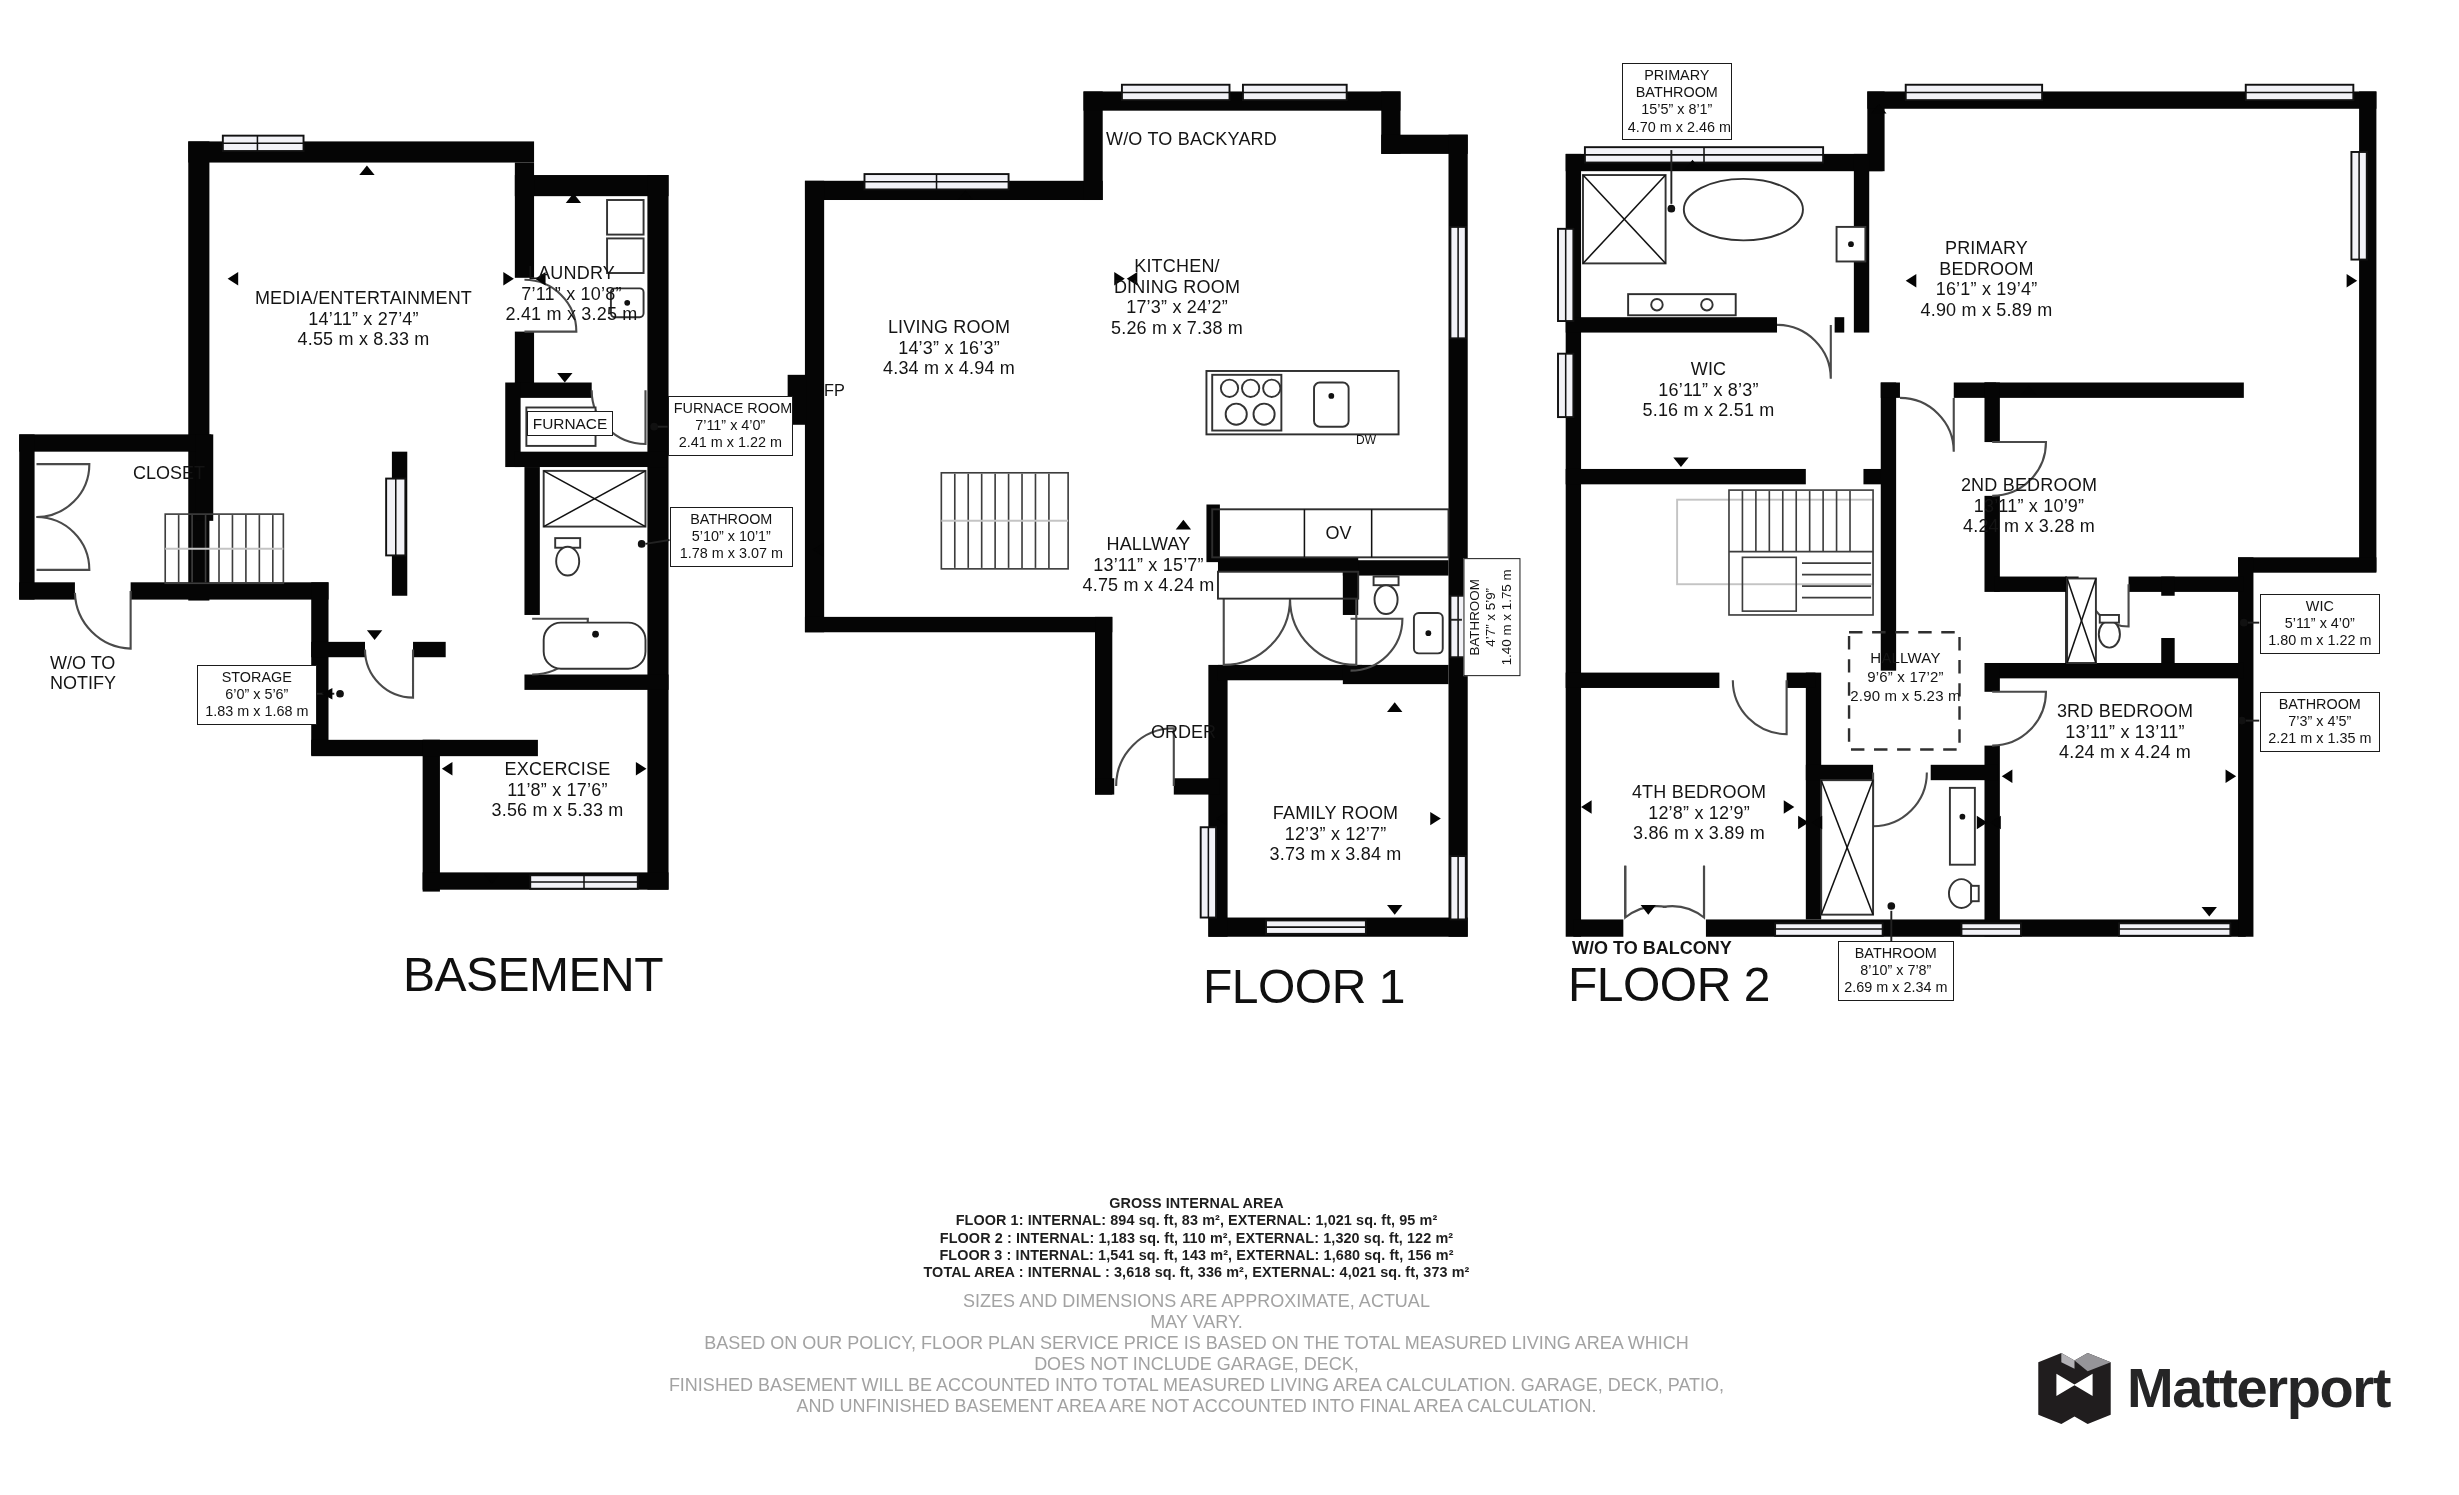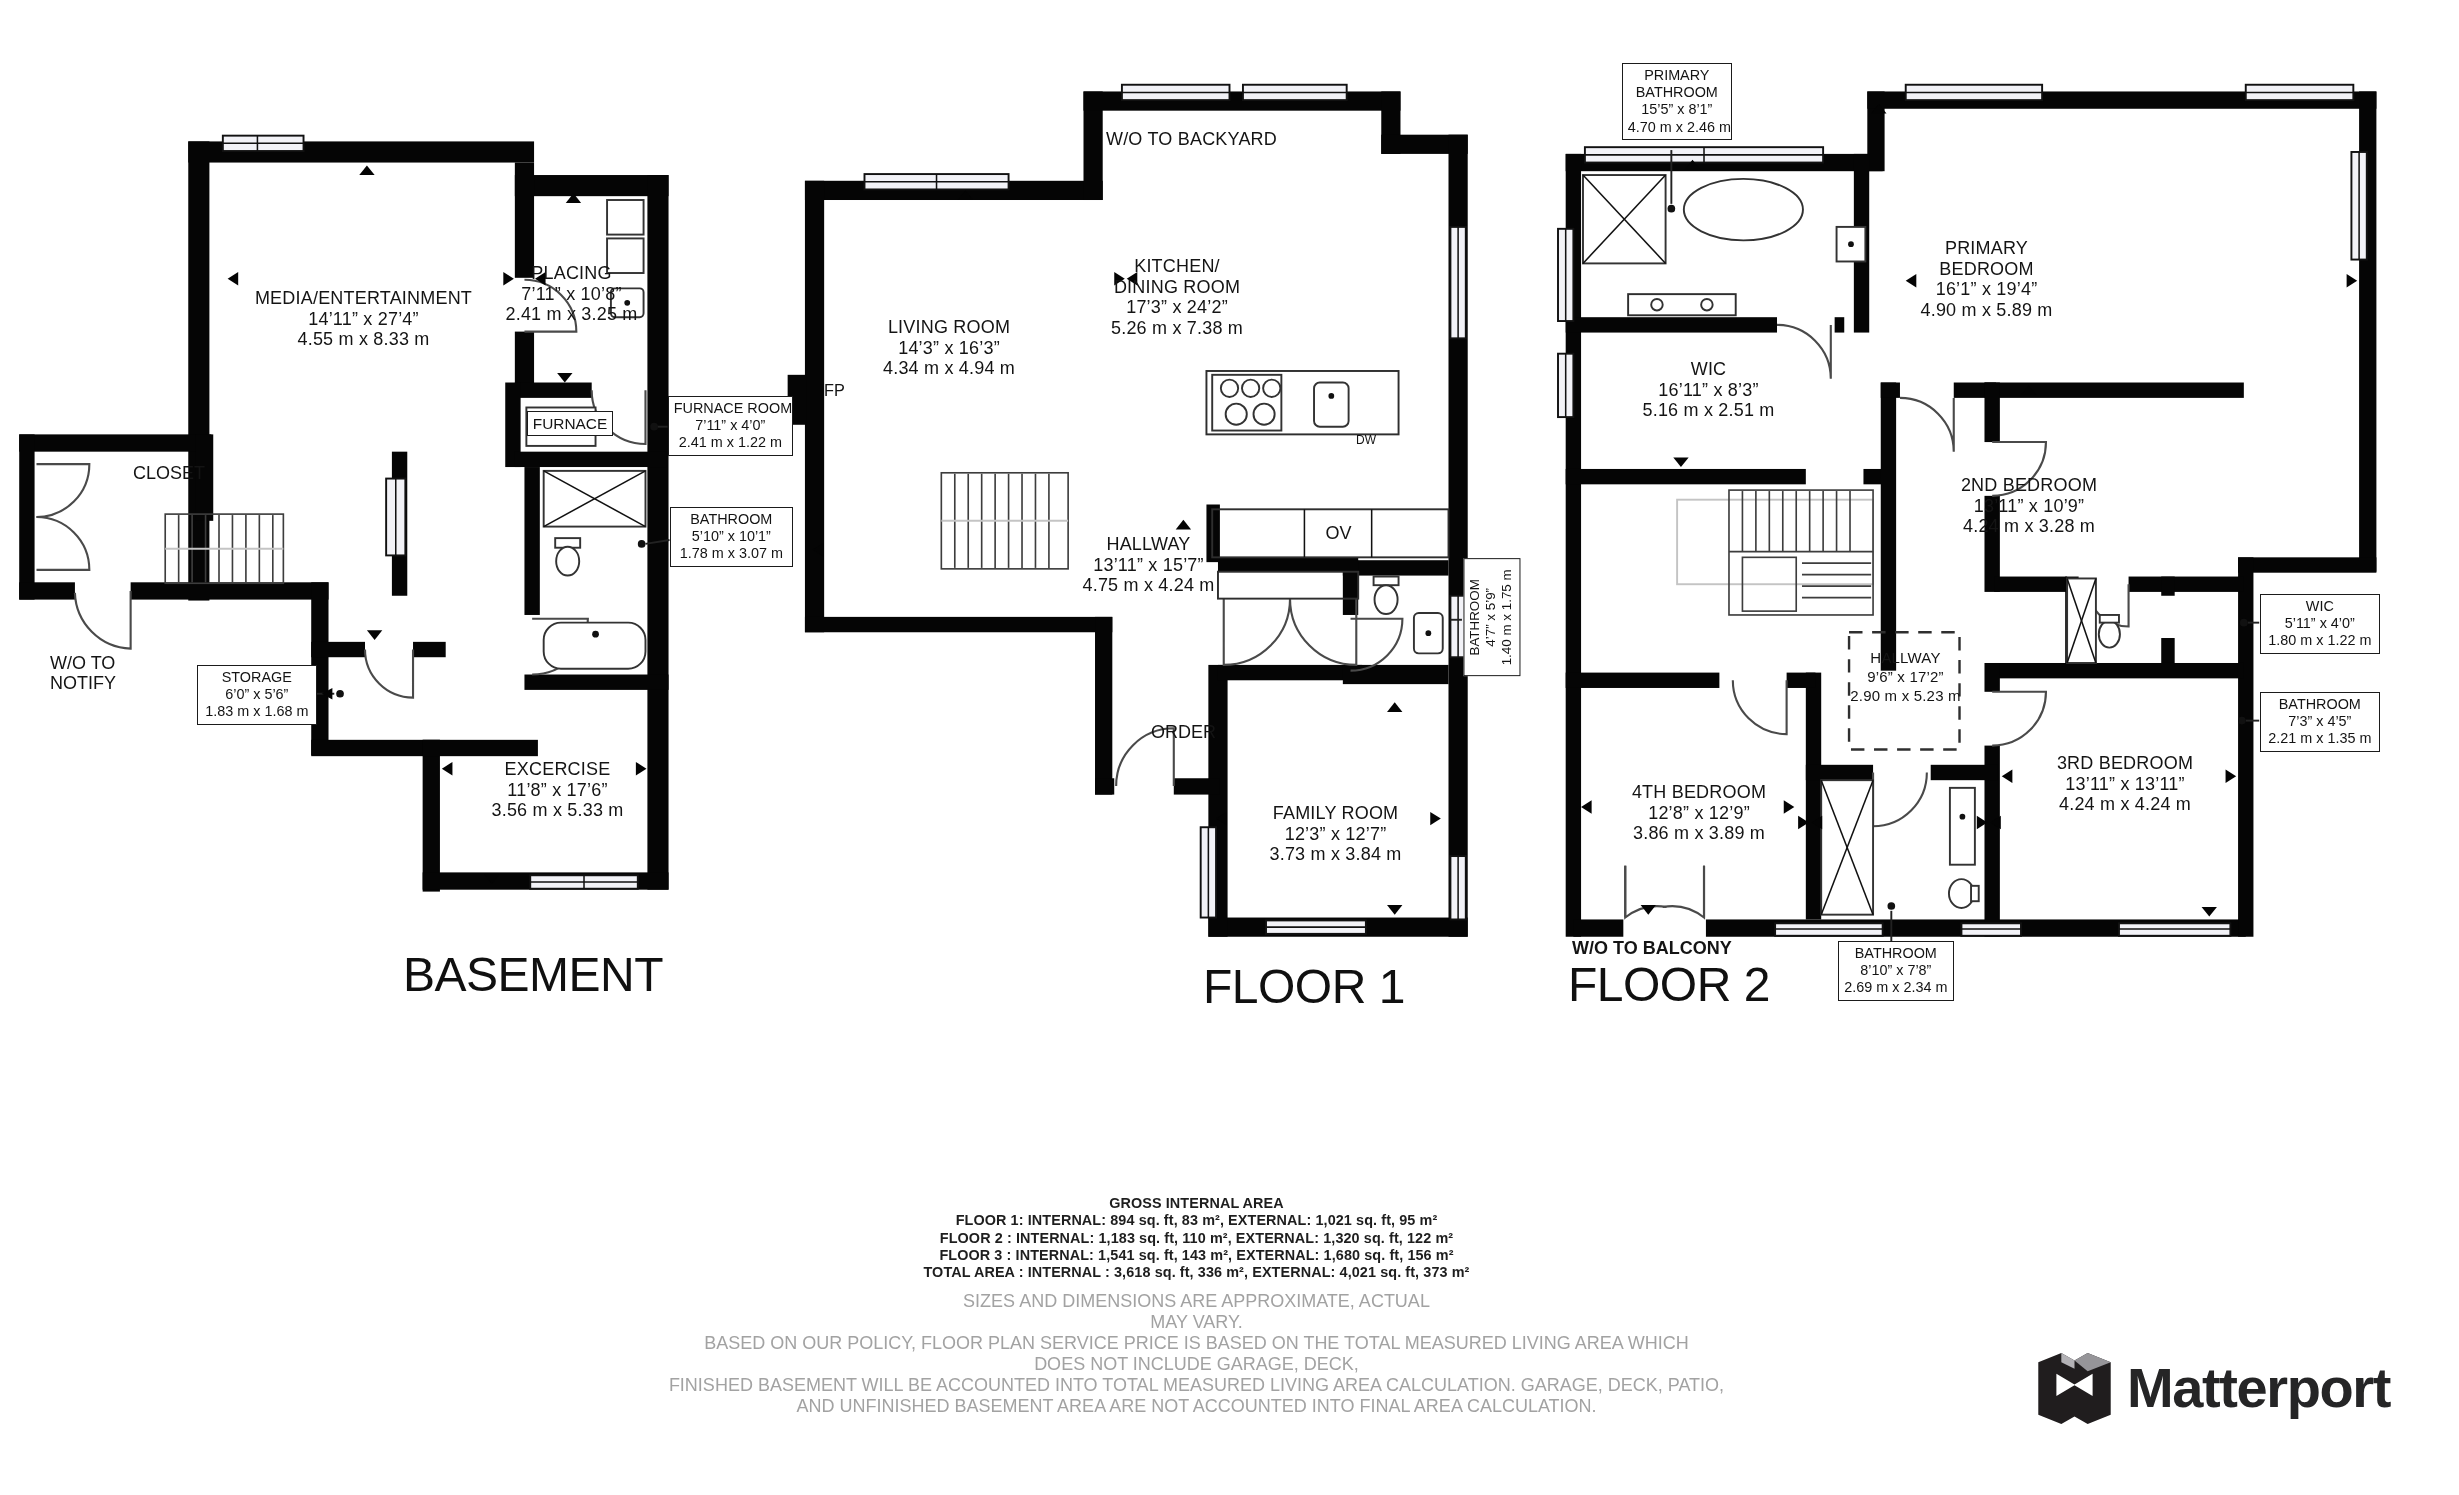--- a/index.html
+++ b/index.html
@@ -398,21 +398,21 @@
     </g>
   </g>
 </svg>
 
 <div class="lbl" style="left:252px;top:288px;width:223px;">
   <div>MEDIA/ENTERTAINMENT</div>
   <div>14’11” x 27’4”</div>
   <div>4.55 m x 8.33 m</div>
 </div>
 <div class="lbl" style="left:492px;top:263px;width:159px;">
-  <div>PLACING</div>
+  <div>LAUNDRY</div>
   <div>7’11” x 10’8”</div>
   <div>2.41 m x 3.25 m</div>
 </div>
 <div class="box" style="left:527px;top:411px;font-size:15.4px;">
   <div>FURNACE</div>
 </div>
 <div class="box" style="left:668px;top:396px;width:113px;">
   <div>FURNACE ROOM</div>
   <div>7’11” x 4’0”</div>
   <div>2.41 m x 1.22 m</div>
@@ -523,21 +523,21 @@
 <div class="lbl" style="left:1843px;top:648px;width:125px;font-size:15px;line-height:19px;">
   <div>HALLWAY</div>
   <div>9’6” x 17’2”</div>
   <div>2.90 m x 5.23 m</div>
 </div>
 <div class="lbl" style="left:1591px;top:782px;width:216px;">
   <div>4TH BEDROOM</div>
   <div>12’8” x 12’9”</div>
   <div>3.86 m x 3.89 m</div>
 </div>
-<div class="lbl" style="left:2017px;top:753px;width:216px;">
+<div class="lbl" style="left:2017px;top:701px;width:216px;">
   <div>3RD BEDROOM</div>
   <div>13’11” x 13’11”</div>
   <div>4.24 m x 4.24 m</div>
 </div>
 <div class="box" style="left:1838px;top:941px;width:104px;">
   <div>BATHROOM</div>
   <div>8’10” x 7’8”</div>
   <div>2.69 m x 2.34 m</div>
 </div>
 <div class="tag" style="left:1572px;top:938px;font-weight:bold;">

